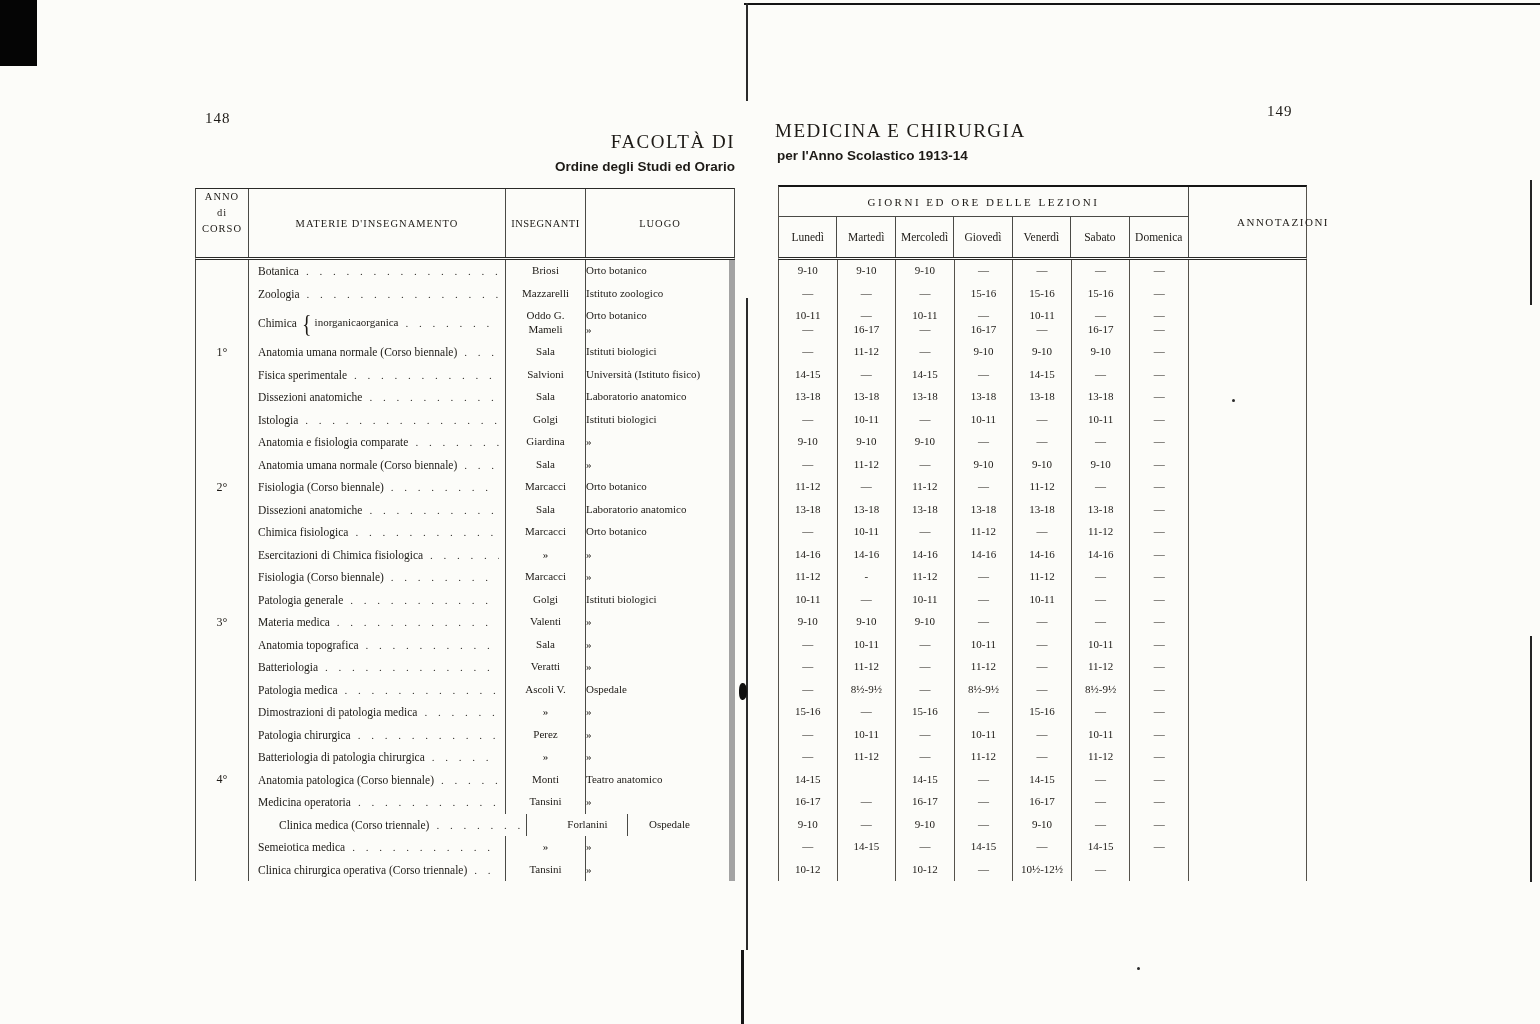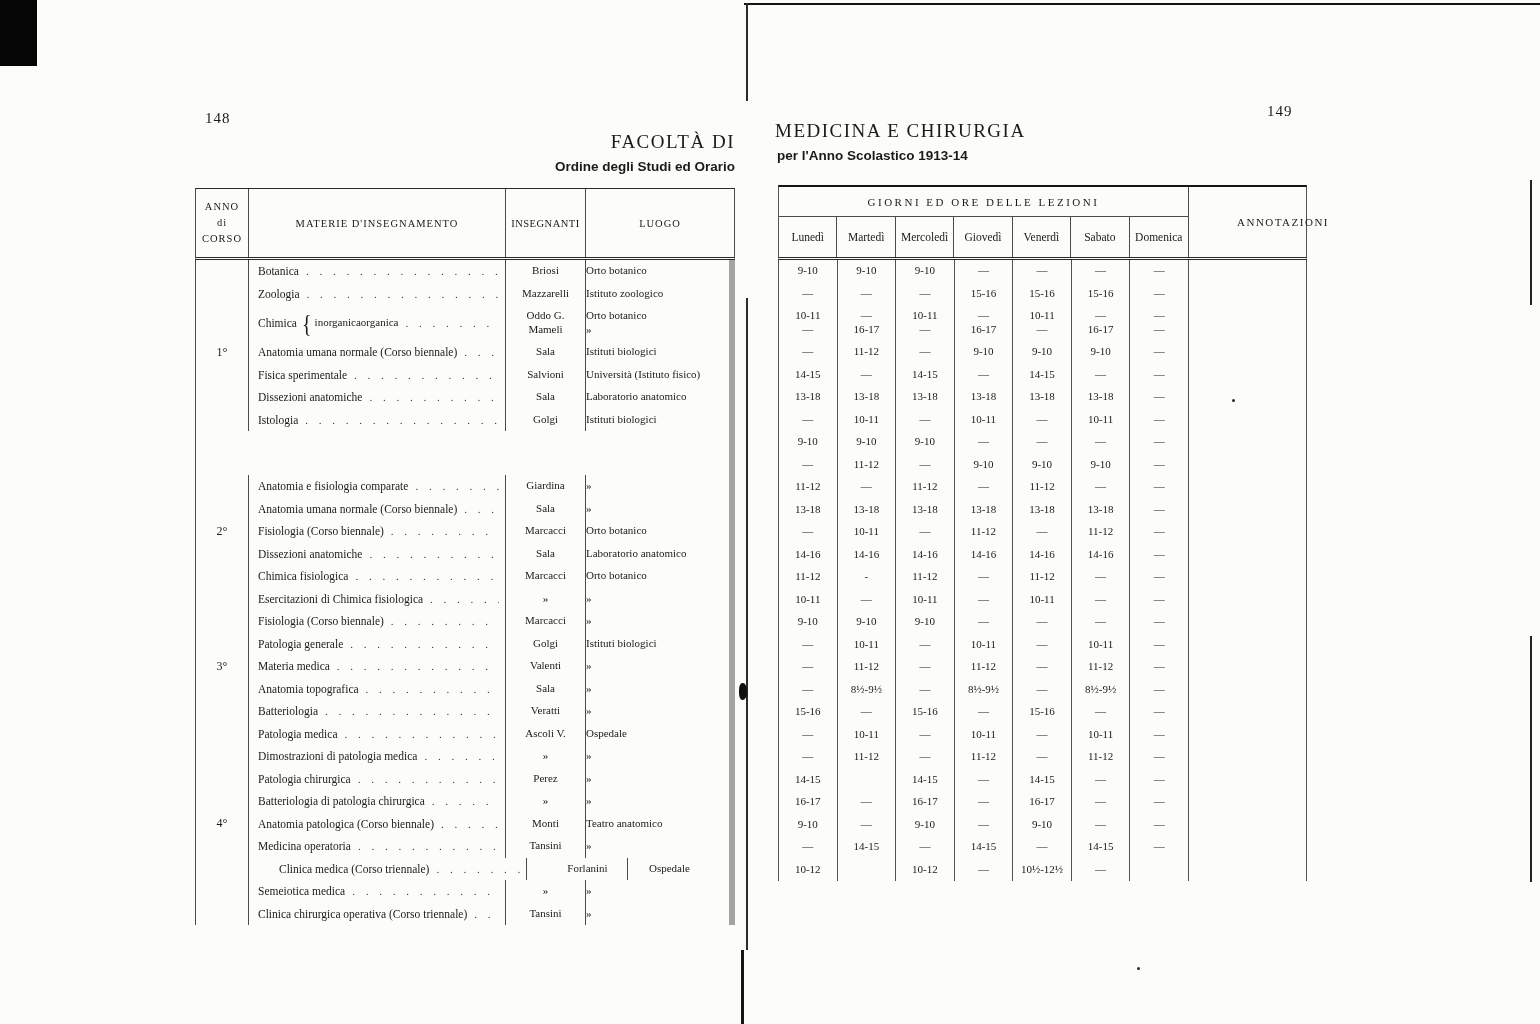--- a/index.html
+++ b/index.html
@@ -38,21 +38,21 @@
   #sub-right { left:777px; top:148px; }
 
   
   #lt { position:absolute; left:195px; top:188px; width:540px; }
   .lt-head {
     display:flex; height:72px;
     border-top:1.5px solid #2a2a28; border-bottom:3px double #2a2a28;
     border-left:1px solid #4a4a46; border-right:1px solid #4a4a46;
     font-size:10.5px; letter-spacing:1px;
   }
-  .lt-head .h1 { width:53px; border-right:1px solid #4a4a46; display:flex; flex-direction:column; justify-content:center; align-items:center; line-height:1.5; }
+  .lt-head .h1 { width:53px; border-right:1px solid #4a4a46; display:flex; flex-direction:column; align-items:center; line-height:1.5; }
   .lt-head .h2 { width:257px; border-right:1px solid #4a4a46; display:flex; justify-content:center; align-items:center; text-align:center; }
   .lt-head .h3 { width:80px;  border-right:1px solid #4a4a46; display:flex; justify-content:center; align-items:center; text-align:center; letter-spacing:0.5px; }
   .lt-head .h4 { flex:1; display:flex; justify-content:center; align-items:center; }
   .lt-body { border-left:1px solid #4a4a46; border-right:6px solid #a3a3a3; }
   .lrow { display:flex; }
   .lc-year  { width:53px;  border-right:1px solid #4a4a46; display:flex; align-items:center; justify-content:center; font-size:12px; }
   .lc-subj  { width:257px; border-right:1px solid #4a4a46; display:flex; align-items:center; padding:0 6px 0 9px; font-size:11.5px; overflow:hidden; white-space:nowrap; }
   .lc-teach { width:80px;  border-right:1px solid #4a4a46; display:flex; flex-direction:column; align-items:center; justify-content:center; font-size:11px; text-align:center; line-height:1.25; }
   .lc-place { flex:1; display:flex; flex-direction:column; align-items:flex-start; justify-content:center; font-size:11px; text-align:center; line-height:1.25; }
   .dots { flex:1; overflow:hidden; white-space:nowrap; word-spacing:8px; margin-left:7px; font-size:11px; color:#33302c; }
@@ -204,21 +204,21 @@
             <span class="subj-text">Istologia</span>
             <span class="dots">. . . . . . . . . . . . . . . . . . . . . . . . . .</span>
           </div>
           <div class="lc-teach">
             <span>Golgi</span>
           </div>
           <div class="lc-place">
             <span>Istituti biologici</span>
           </div>
         </div>
-        <div class="lrow" style="height: 22.5px; margin-top: 44px;">
+        <div class="lrow" style="height: 22.5px;">
           <div class="lc-year"></div>
           <div class="lc-subj">
             <span class="subj-text">Anatomia e fisiologia comparate</span>
             <span class="dots">. . . . . . . . . . . . . . . . . . . . . . . . . .</span>
           </div>
           <div class="lc-teach">
             <span>Giardina</span>
           </div>
           <div class="lc-place">
             <span>»</span>

